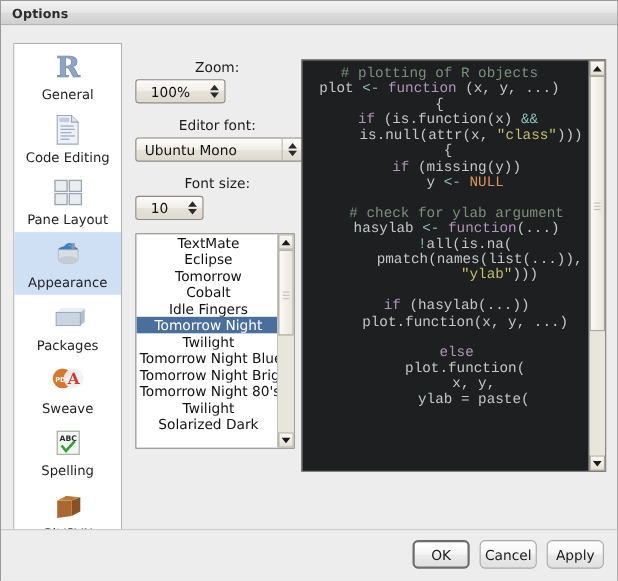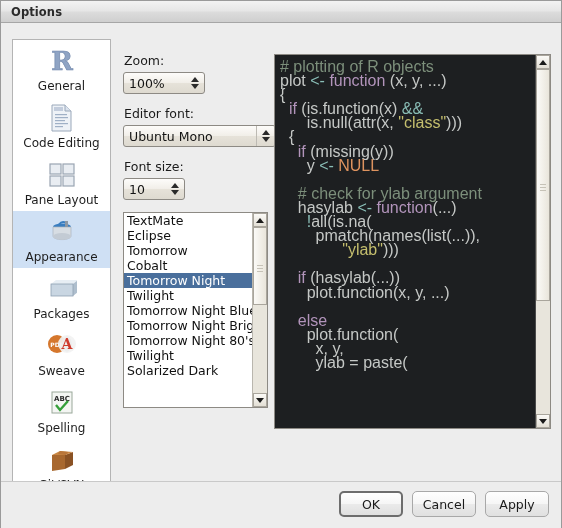--- a/index.html
+++ b/index.html
@@ -4,21 +4,21 @@
 <style>
   html,body{margin:0;padding:0;}
   body{
     width:562px;height:528px;overflow:hidden;
     font-family:"DejaVu Sans","Liberation Sans",sans-serif;
     font-size:12px;color:#1d1d1d;
     background:#ededed;
   }
   .window{
     position:relative;width:562px;height:528px;box-sizing:border-box;
-    border:1px solid #9a9a9a;background:#ededed;
+    border:1px solid #9a9a9a;background:#ededed;text-align:center;
   }
   
   .titlebar{
     height:22px;box-sizing:border-box;
     background:linear-gradient(to bottom,#f3f3f3 0%,#e6e6e6 48%,#dcdcdc 52%,#cfcfcf 100%);
     border-bottom:1px solid #a6a6a6;
     display:flex;align-items:center;
   }
   .titlebar .ttl{
     padding-left:10px;font-size:11.5px;color:#2b2b2b;font-weight:bold;
@@ -100,42 +100,42 @@
   .grip i{display:block;height:1px;background:#c6c2b7;margin:2px 0;}
 
   
   .preview{
     position:absolute;left:273px;top:31px;width:277px;height:375px;
     box-sizing:border-box;border:1px solid #8d8a84;background:#1d1f21;
     display:flex;overflow:hidden;
   }
   .code{
     flex:1;padding:5px 16px 0 5px;overflow:hidden;
-    font-family:Liberation Sans, sans-serif;
-    font-size:16px;line-height:14.1px;white-space:pre;color:#c5c8c6;
+    font-family:Liberation Mono, monospace;
+    font-size:13px;line-height:14.1px;white-space:pre;color:#c5c8c6;
   }
   .c-com{color:#7c8f7b;}
   .c-kw{color:#b294bb;}
   .c-str{color:#c5bf6e;}
   .c-const{color:#de935f;}
   .c-op{color:#8abeb7;}
 
   .pscroll{
     width:15px;box-sizing:border-box;background:#e9e5db;
     display:flex;flex-direction:column;border-left:1px solid #4a4a4a;
   }
 
   
   .footer{
     position:absolute;left:0;right:0;bottom:0;height:46px;
     border-top:1px solid #c9c9c9;background:#ededed;
   }
   .btnrow{position:absolute;right:12px;top:9px;display:flex;gap:9px;}
   .btn{
-    width:64px;height:26px;box-sizing:border-box;
+    width:52px;height:26px;box-sizing:border-box;
     display:flex;align-items:center;justify-content:center;
     font-size:12.5px;color:#1b1b1b;
     background:linear-gradient(to bottom,#fefefe 0%,#f6f6f6 48%,#eaeaea 52%,#e0e0e0 100%);
     border:1px solid #a8a8a8;border-radius:5px;
   }
   .btn.default{border:2px solid #6d6d6d;}
 </style>
 </head>
 <body>
 
@@ -285,20 +285,21 @@
       </div>
 
       <div class="gap"></div>
 
       <div class="listbox">
         <div class="list-items" id="theme-list">
             <div class="li">TextMate</div>
             <div class="li">Eclipse</div>
             <div class="li">Tomorrow</div>
             <div class="li">Cobalt</div>
+            <div class="li">Idle Fingers</div>
             <div class="li sel">Tomorrow Night</div>
             <div class="li">Twilight</div>
             <div class="li">Tomorrow Night Blue</div>
             <div class="li">Tomorrow Night Bright</div>
             <div class="li">Tomorrow Night 80's</div>
             <div class="li">Twilight</div>
             <div class="li">Solarized Dark</div>
           </div>
         <div class="vscroll">
           <div class="sb-btn">

